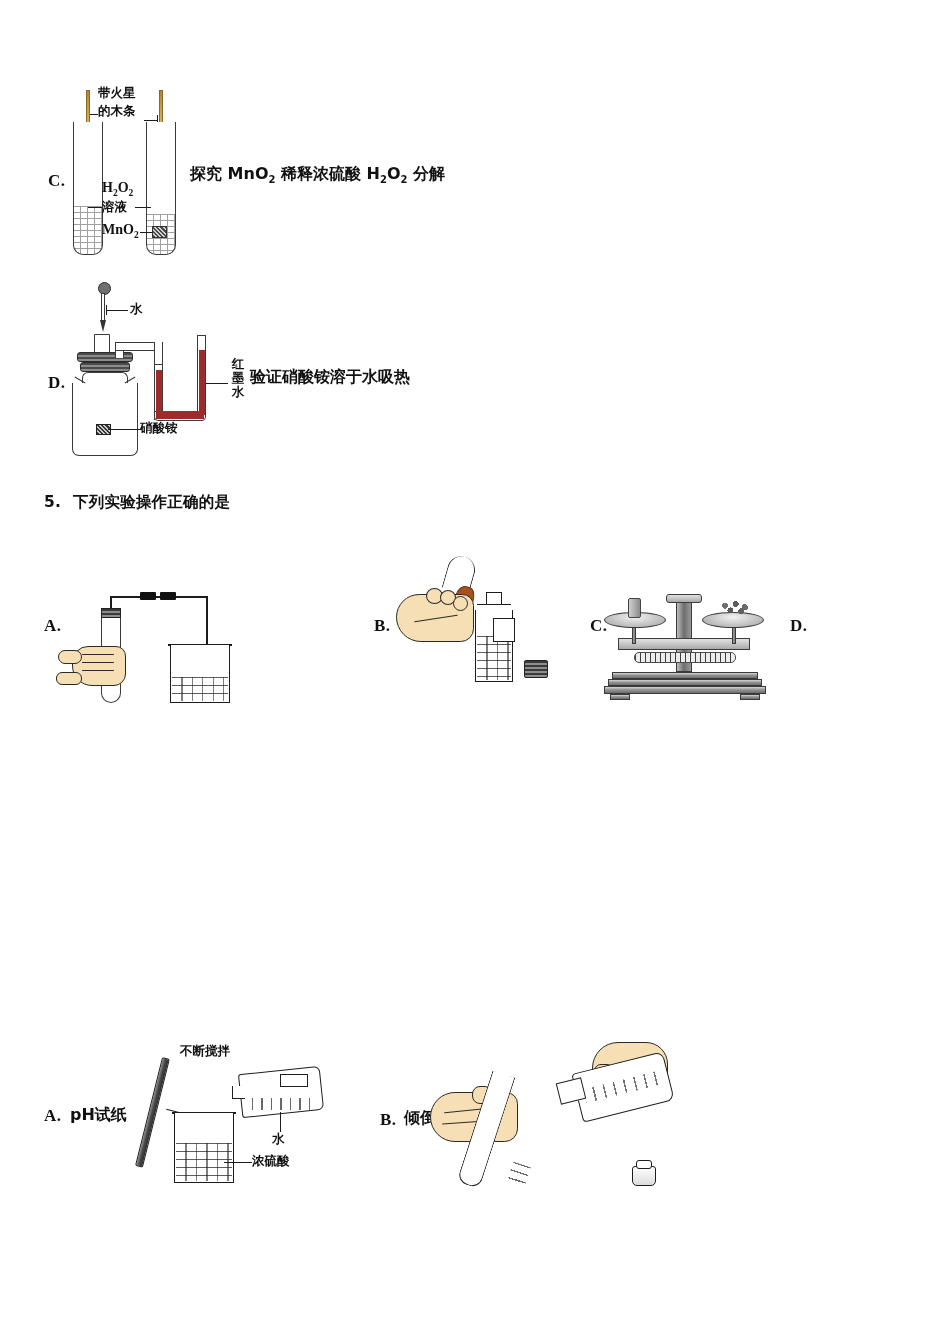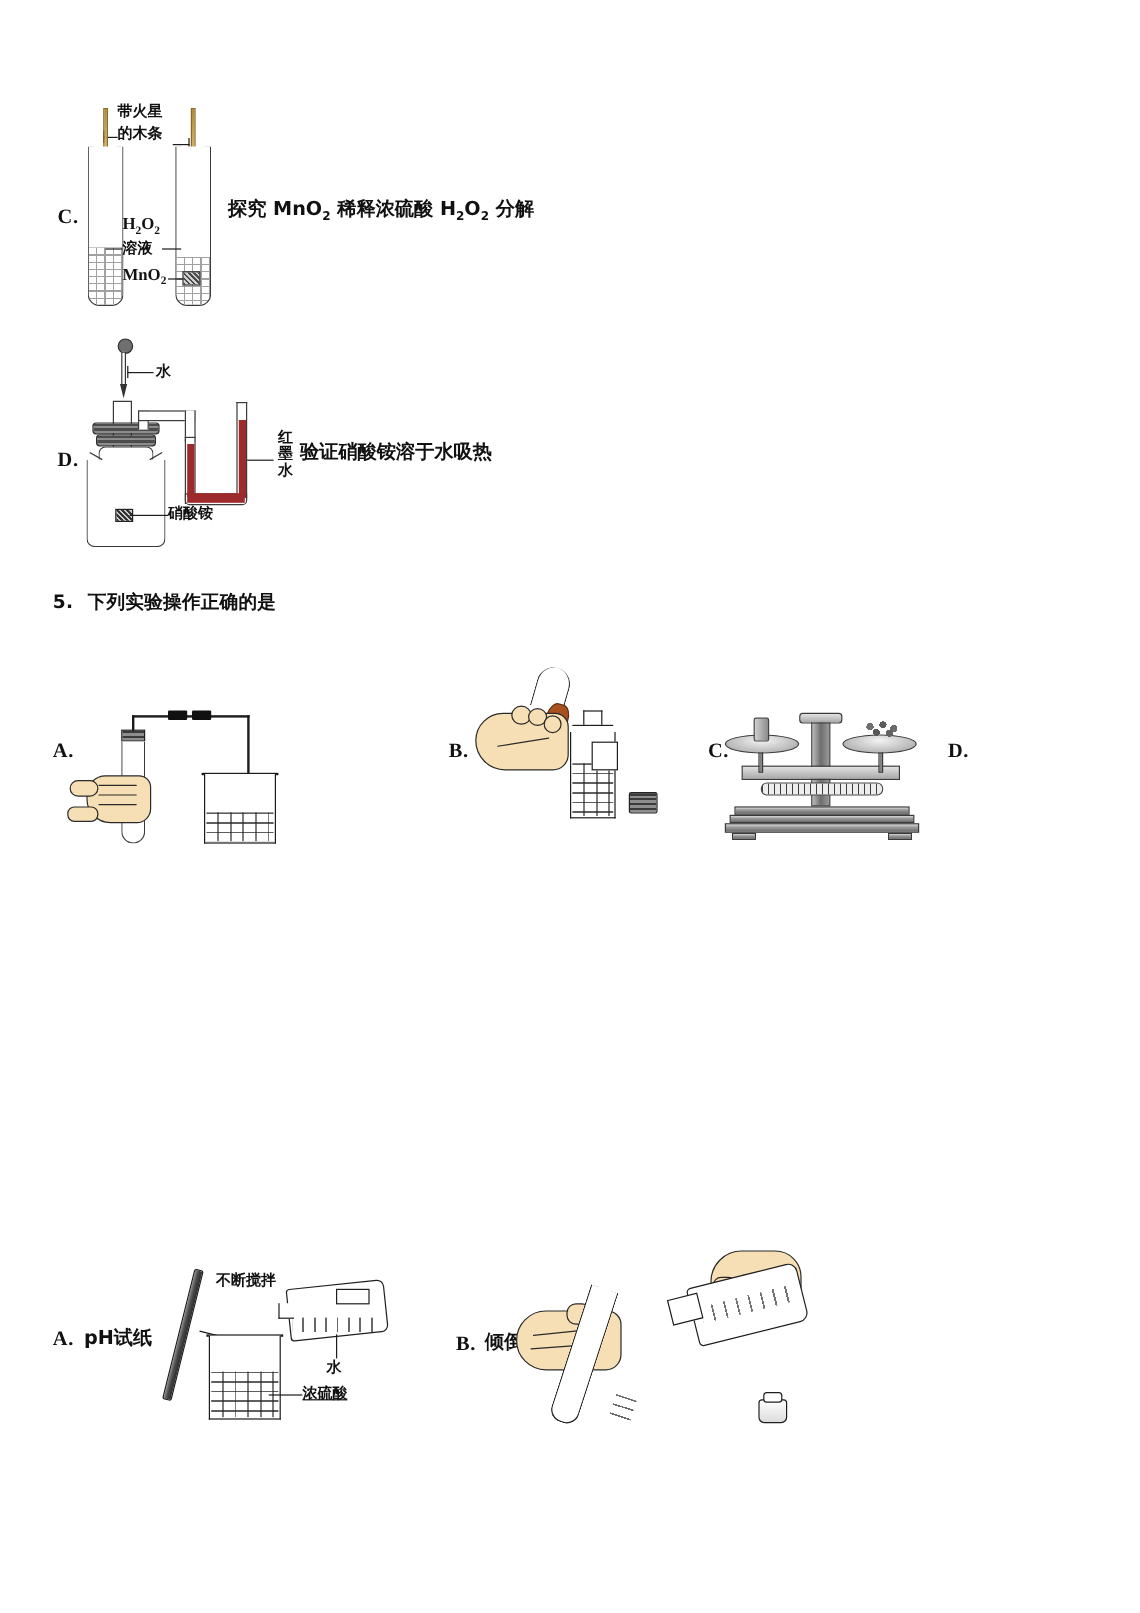--- a/index.html
+++ b/index.html
@@ -471,40 +471,40 @@
 
   <div class="abs" style="left:44px; top:1040px; width:330px; height:180px;">
 
     <div class="abs opt-letter" style="left:0px; top:66px;">A.</div>
     <div class="abs caption" style="left:26px; top:65px;">pH试纸</div>
 
     <div class="leader" style="left:122px; top:71px; width:18px; transform:rotate(14deg);"></div>
 
     <div class="stir-rod" style="left:118px; top:18px; width:8px; height:112px;
                 transform:rotate(14deg); transform-origin:top center;"></div>
-    <div class="abs lbl-small" style="left:136px; top:20px;">不断搅拌</div>
+    <div class="abs lbl-small" style="left:136px; top:4px;">不断搅拌</div>
 
     <div class="beaker-lip" style="left:128px; top:72px; width:64px;"></div>
     <div class="beaker" style="left:130px; top:73px; width:60px; height:70px;">
       <div class="beaker-liquid" style="height:38px;"></div>
     </div>
 
     <div class="jug" style="left:196px; top:30px; width:82px; height:44px; transform:rotate(-6deg);
                 border-radius:3px 6px 6px 3px;"></div>
     <div class="abs" style="left:236px; top:34px; width:26px; height:11px; border:1.6px solid #1e1e1e; background:#fff;"></div>
     <div class="abs" style="left:188px; top:46px; width:12px; height:12px;
                 border-left:1.6px solid #1e1e1e; border-bottom:1.6px solid #1e1e1e; background:#fff;"></div>
     <div class="abs" style="left:200px; top:58px; width:70px; height:12px;
                 background: repeating-linear-gradient(to right, transparent 0 8px, rgba(40,40,40,.7) 8px 9.5px);"></div>
 
     <div class="leader-v" style="left:236px; top:72px; height:20px;"></div>
     <div class="abs lbl-small" style="left:228px; top:92px;">水</div>
 
     <div class="leader" style="left:180px; top:122px; width:28px;"></div>
-    <div class="abs lbl-small" style="left:208px; top:114px;text-decoration:underline;">浓硫酸</div>
+    <div class="abs lbl-small" style="left:208px; top:114px;">浓硫酸</div>
   </div>
 
   <div class="abs" style="left:380px; top:1040px; width:330px; height:180px;">
 
     <div class="abs opt-letter" style="left:0px; top:70px;">B.</div>
     <div class="abs caption" style="left:24px; top:68px;">倾倒烧碱溶液</div>
 
     <div class="hand" style="left:212px; top:2px; width:74px; height:44px; border-radius:26px 22px 14px 18px;"></div>
     <div class="hand" style="left:214px; top:24px; width:18px; height:14px; border-radius:7px;"></div>
     <div class="hand" style="left:222px; top:32px; width:18px; height:13px; border-radius:7px;"></div>

